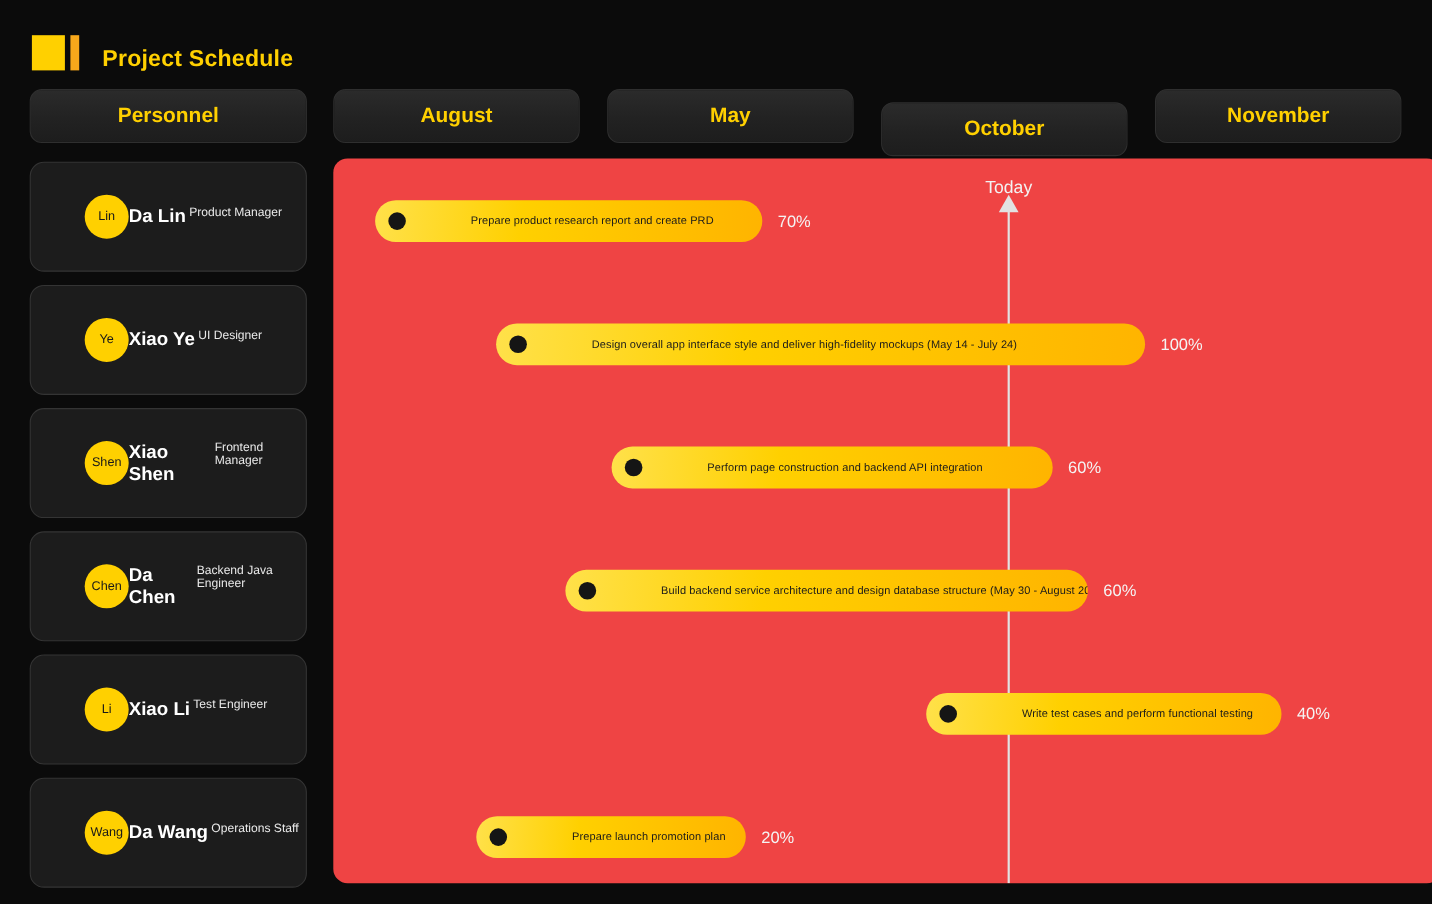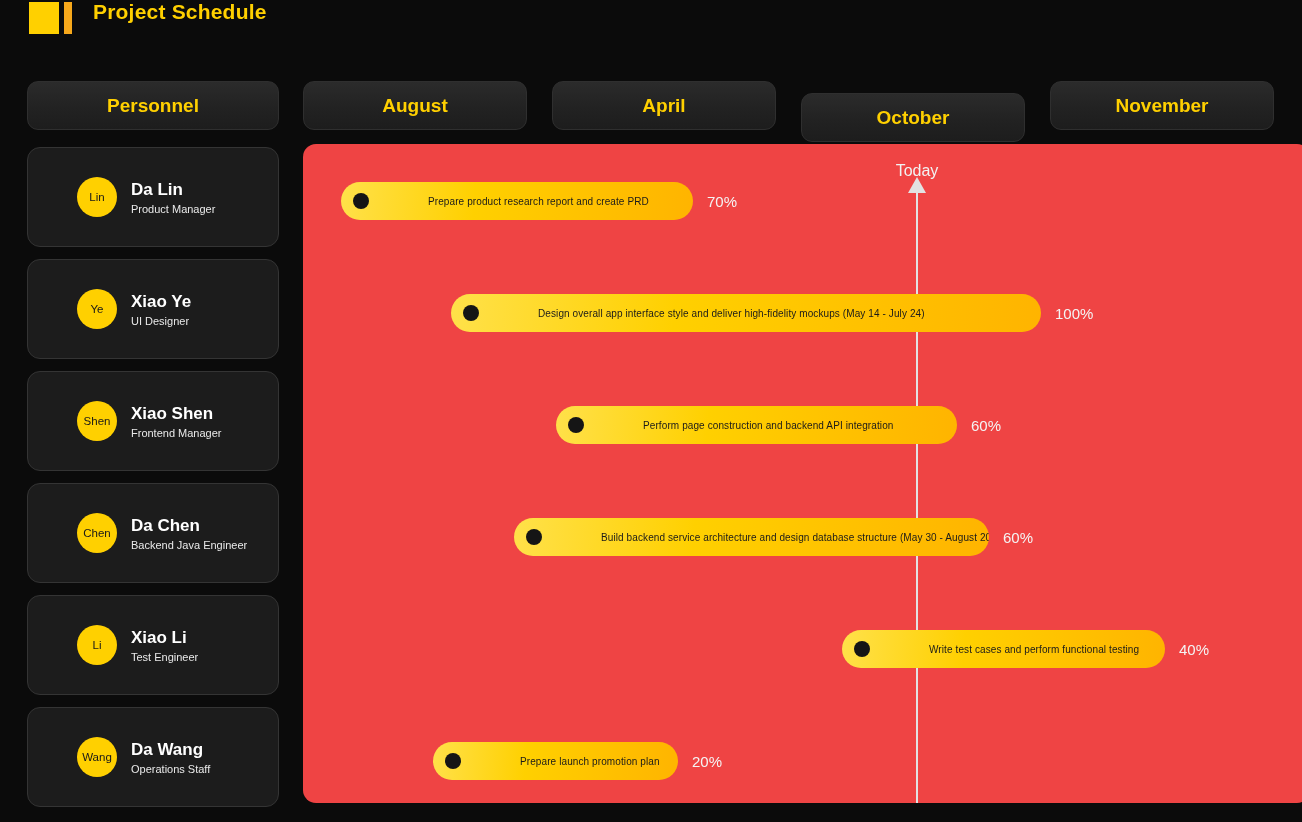--- a/index.html
+++ b/index.html
@@ -7,21 +7,21 @@
     width: 1302px; height: 822px;
     background: #0b0b0b;
     font-family: "Liberation Sans", sans-serif;
     overflow: hidden;
   }
   .page { position: relative; width: 1302px; height: 822px; background: #0b0b0b; }
 
   
   .titlebar {
     position: absolute; left: 0; top: 0; width: 1038px; height: 66px;
-    display: flex; align-items: flex-start;
+    display: flex; align-items: flex-end;
   }
   .logo { display: flex; align-items: center; margin-left: 29px; gap: 5px; height: 36px; }
   .logo-block { width: 30px; height: 32px; background: #FFD000; }
   .logo-bar   { width: 8px;  height: 32px; background: #F7A81B; }
   .app-title {
     margin-left: 21px; color: #FFD000;
     font-size: 21px; font-weight: bold; letter-spacing: .2px;
   }
 
   
@@ -45,21 +45,21 @@
     position: relative; height: 100px; margin-bottom: 12px;
     background: #1c1c1c; border: 1px solid #343434; border-radius: 13px;
     display: flex; align-items: center; padding-left: 28px;
   }
   .avatar {
     flex: 0 0 auto; width: 40px; height: 40px; border-radius: 50%;
     background: #FFD000; margin-left: 21px;
     display: flex; align-items: center; justify-content: center;
     color: #181818; font-size: 11.5px; white-space: nowrap;
   }
-  .person-text { margin-left: 14px; display: flex; flex-direction: column; gap: 3px; }
+  .person-text { display: flex; flex-direction: row; gap: 3px; }
   .person-name { color: #ffffff; font-size: 17px; font-weight: bold; }
   .person-role { color: #e9e9e9; font-size: 11px; }
 
   
   .chart-panel {
     position: absolute; left: 303px; top: 144px; width: 1007px; height: 659px;
     background: #ef4444; border-radius: 13px; overflow: hidden;
   }
   .today-line { position: absolute; top: 48px; bottom: 0; width: 2px; background: #e2e2e2; }
   .today-arrow {
@@ -97,21 +97,21 @@
     <div class="logo">
       <div class="logo-block"></div>
       <div class="logo-bar"></div>
     </div>
     <div class="app-title">Project Schedule</div>
   </div>
 
   <div class="headers">
     <div class="pill personnel">Personnel</div>
     <div class="pill m0">August</div>
-    <div class="pill m1">April</div>
+    <div class="pill m1">May</div>
     <div class="pill m2">October</div>
     <div class="pill m3">November</div>
   </div>
 
   <div class="people" id="people-list">
       <div class="person-card">
         <div class="avatar">
           <span>Lin</span>
         </div>
         <div class="person-text">

